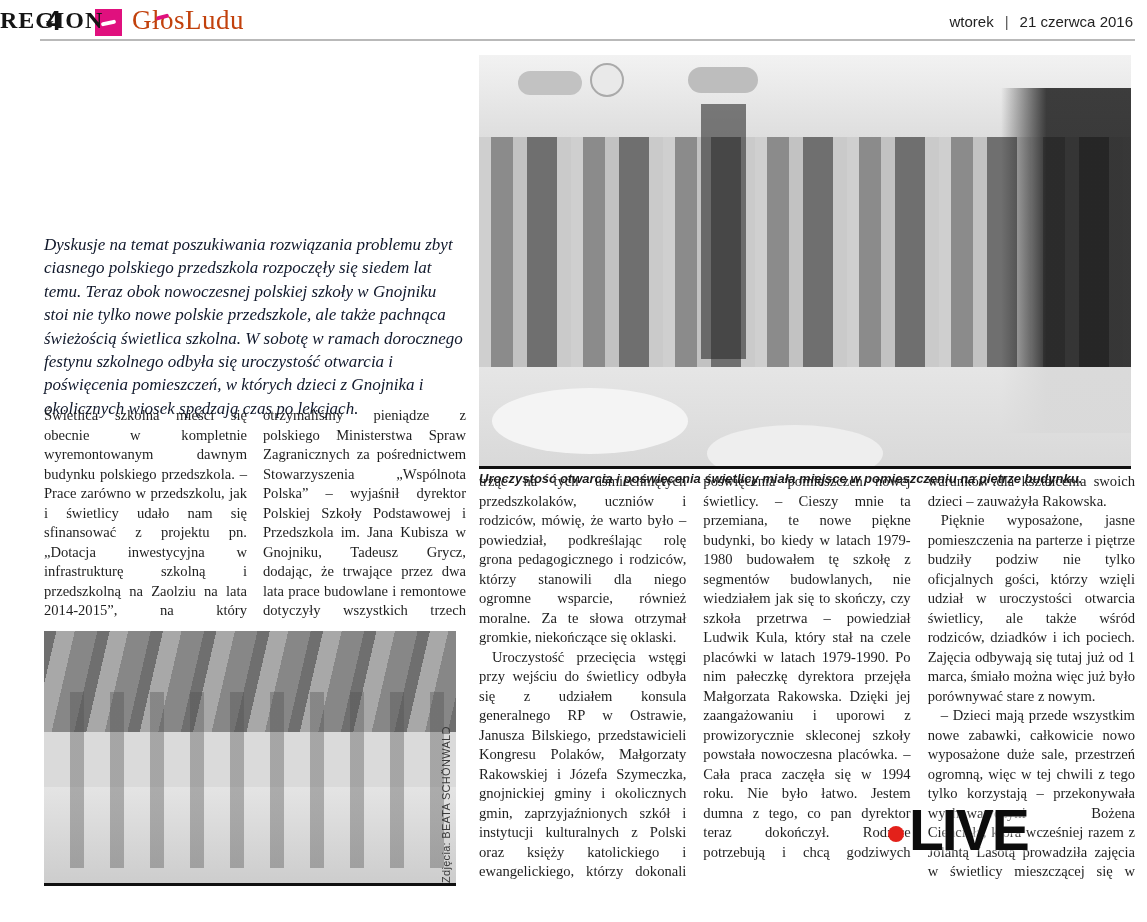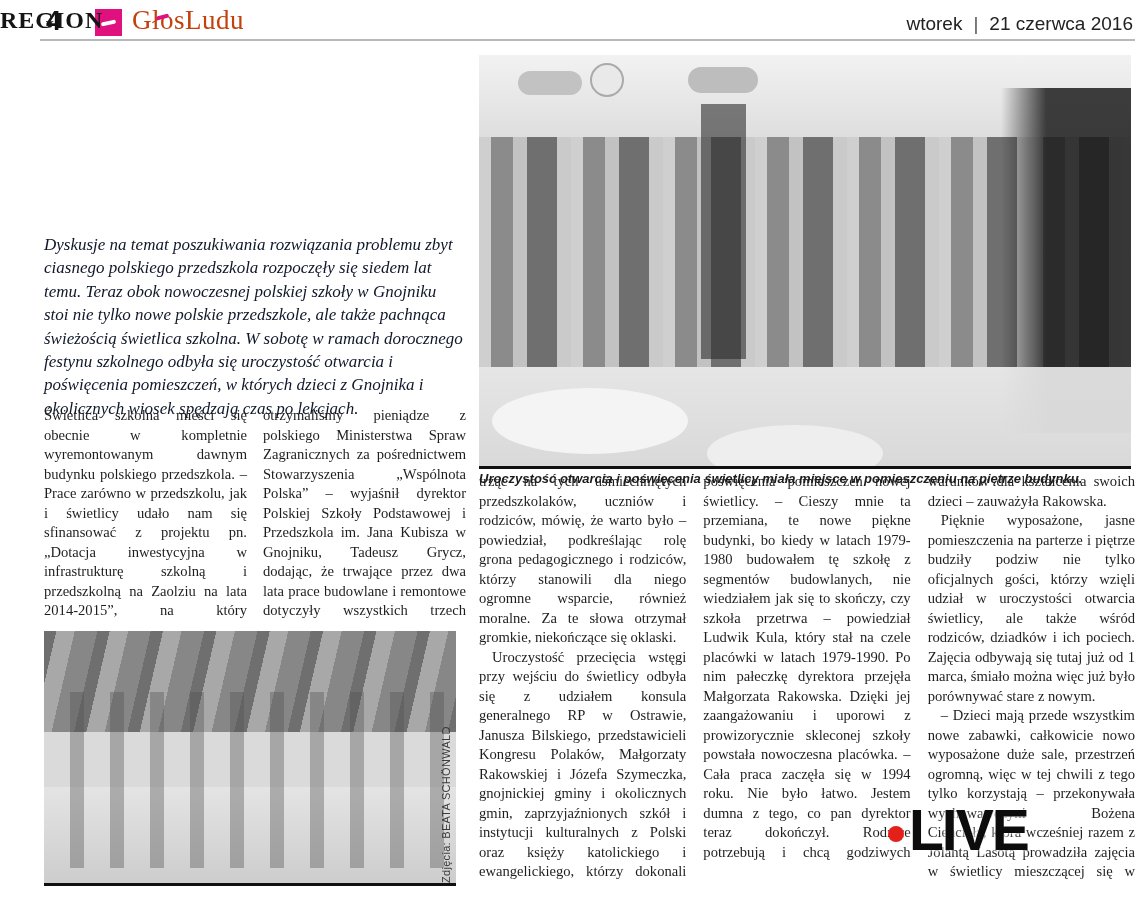--- a/index.html
+++ b/index.html
@@ -11,21 +11,21 @@
           font-weight:bold;font-size:27px;color:#111;}
   .logo-box{position:absolute;left:95px;top:9px;width:27px;height:27px;background:#e0107e;
             display:flex;align-items:center;justify-content:center;}
   .logo-wave{width:15px;height:4px;background:#fff;border-radius:3px;transform:rotate(-12deg);}
   .masthead{position:absolute;left:132px;top:5px;font-size:27px;color:#c2410c;letter-spacing:.5px;}
   .l-bar{position:absolute;left:24px;top:10px;width:13px;height:4px;background:#e0107e;
          border-radius:3px;transform:rotate(-14deg);}
   .section-title{position:absolute;left:0;right:0;top:7px;text-align:left;font-weight:bold;
                  font-size:24px;letter-spacing:1px;color:#151515;}
   .date-block{position:absolute;right:14px;top:13px;font-family:"Liberation Sans",sans-serif;
-              font-size:19px;color:#222;margin-left:40px;}
+              font-size:15px;color:#222;margin-left:40px;}
   .date-block .sep{margin:0 11px;color:#555;}
   .header-rule{position:absolute;left:40px;right:12px;top:39px;height:2px;background:#b9b9b9;}
 
   
   .headline{position:absolute;left:43px;top:46px;width:432px;font-size:73px;line-height:95px;
             letter-spacing:-1px;}
   .hl1{color:#d81b74;}
   .hl2{color:#141414;}
   .lead{position:absolute;left:44px;top:233px;width:420px;font-style:italic;font-size:17px;
         line-height:23.4px;color:#0f172a;}

